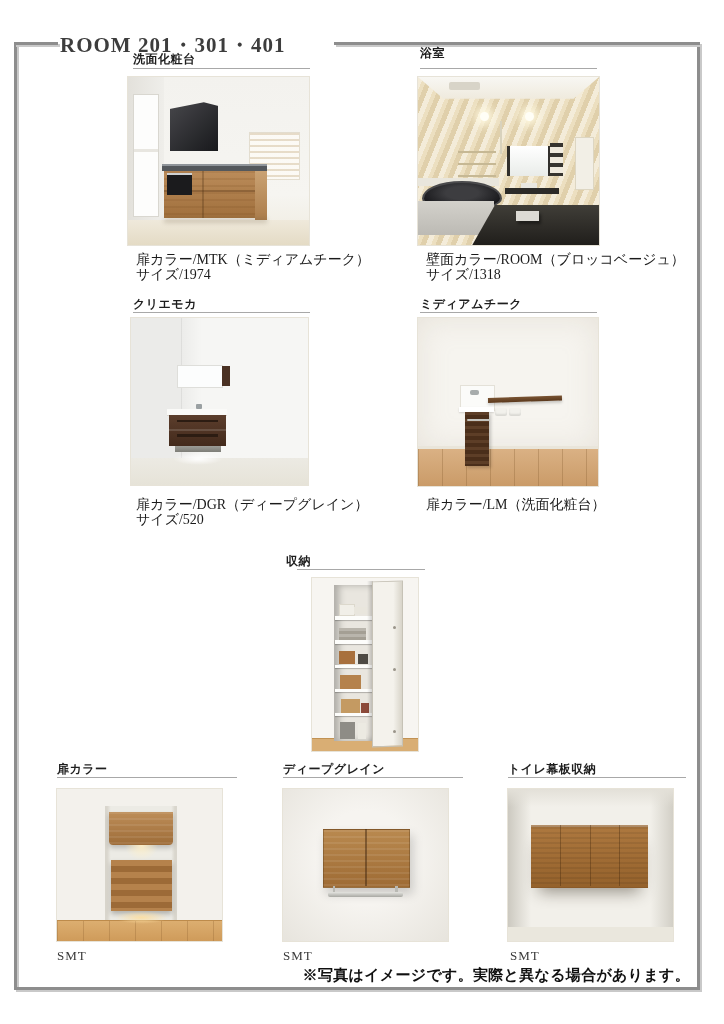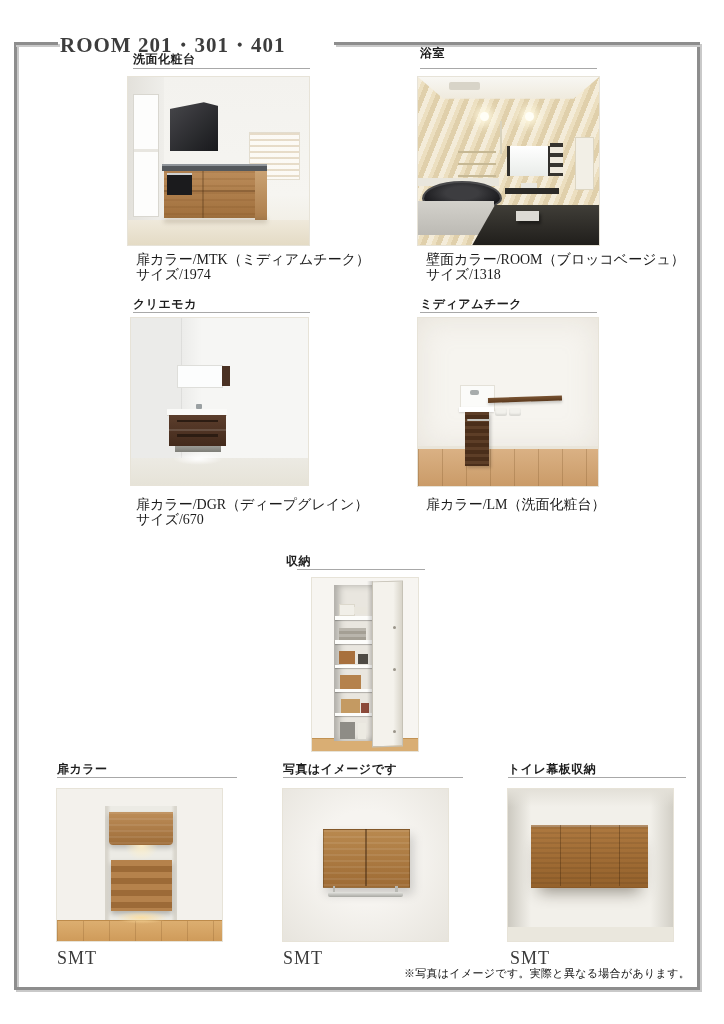--- a/index.html
+++ b/index.html
@@ -18,23 +18,23 @@
   .lbl {
     position:absolute; font-size:12px; font-weight:bold; color:#1e1e1e;
     letter-spacing:0.5px; white-space:nowrap;
   }
   .rule { position:absolute; height:1px; background:#a8a8a8; }
   .cap {
     position:absolute; font-size:14px; line-height:14.5px; color:#1b1b1b;
     white-space:nowrap;
     margin-left:8px;
   }
-  .smt { position:absolute; font-size:18px; color:#3a3a3a; letter-spacing:1px; }
+  .smt { position:absolute; font-size:13px; color:#3a3a3a; letter-spacing:1px; }
   .note {
-    position:absolute; right:34px; top:966px; font-size:11px; font-weight:normal;
+    position:absolute; right:34px; top:966px; font-size:15px; font-weight:bold;
     color:#101010; letter-spacing:0.3px;
   }
   .photo { position:absolute; overflow:hidden; background:#f5f4f0; outline:1px solid #e7e3d8; }
   .pe { position:absolute; }
 </style>
 </head>
 <body>
 
 <div class="page">
 
@@ -106,21 +106,21 @@
     <div class="pe" style="left:20.5%;top:54.5%;width:34%;height:3.5%;background:#fafaf8;border-bottom:1px solid #d8d6cf"></div>
     <div class="pe" style="left:21.5%;top:58%;width:32%;height:18.5%;background:linear-gradient(180deg,#5c3e2c,#432a1c)"></div>
     <div class="pe" style="left:21.5%;top:66.5%;width:32%;height:2px;background:rgba(255,255,255,0.14)"></div>
     <div class="pe" style="left:26%;top:61%;width:23%;height:1.5%;background:#2c1c12"></div>
     <div class="pe" style="left:26%;top:69.5%;width:23%;height:1.5%;background:#2c1c12"></div>
     <div class="pe" style="left:25%;top:76.5%;width:26%;height:4%;background:linear-gradient(180deg,#9c9c96,#7d7d77)"></div>
     <div class="pe" style="left:24%;top:81%;width:28%;height:7%;background:radial-gradient(ellipse,rgba(255,255,255,0.95),rgba(255,255,255,0) 70%)"></div>
   </div>
   <div class="cap" style="left:128px;top:498px">
     <div>扉カラー/DGR（ディープグレイン）</div>
-    <div>サイズ/670</div>
+    <div>サイズ/520</div>
   </div>
 
   <div class="lbl" style="left:420px;top:296px">ミディアムチーク</div>
   <div class="rule" style="left:420px;top:312px;width:177px"></div>
   <div class="photo" style="left:418px;top:318px;width:180px;height:168px">
     <div class="pe" style="left:0;top:0;width:100%;height:78%;background:#f6f4ef;box-shadow:inset 0 0 30px rgba(190,180,160,0.25)"></div>
     <div class="pe" style="left:0;top:76%;width:100%;height:2%;background:#e9e5da"></div>
     <div class="pe" style="left:0;bottom:0;width:100%;height:22%;background:repeating-linear-gradient(90deg,rgba(130,90,45,0.3) 0 1px,rgba(0,0,0,0) 1px 24px),linear-gradient(180deg,#dab184,#ca9b68)"></div>
     <div class="pe" style="left:23.5%;top:40%;width:18%;height:14%;background:#fbfbf9;border:1px solid #e4e1d8"></div>
     <div class="pe" style="left:29%;top:43%;width:5%;height:3%;background:#a7acac;border-radius:2px"></div>
@@ -169,21 +169,21 @@
     <div class="pe" style="left:0;top:0;width:100%;height:100%;background:#f3f1ec"></div>
     <div class="pe" style="left:29%;top:11%;width:44%;height:82%;background:linear-gradient(90deg,#d9d6cd 0 3%,#ecebe5 8% 92%,#d9d6cd 97% 100%)"></div>
     <div class="pe" style="left:31.5%;top:15%;width:39%;height:22%;background:repeating-linear-gradient(180deg,rgba(255,255,255,0.08) 0 2px,rgba(0,0,0,0) 2px 6px),linear-gradient(180deg,#bd8d58,#9d6c38);border-radius:0 0 4px 4px;box-shadow:0 3px 5px rgba(0,0,0,0.2)"></div>
     <div class="pe" style="left:41%;top:37%;width:20%;height:10%;background:radial-gradient(ellipse at 50% 0,rgba(255,240,200,0.95),rgba(255,240,200,0) 72%)"></div>
     <div class="pe" style="left:32.5%;top:47%;width:37%;height:33%;background:repeating-linear-gradient(180deg,#b5824c 0 6px,#9c6a37 6px 12px);box-shadow:0 3px 5px rgba(0,0,0,0.25)"></div>
     <div class="pe" style="left:0;bottom:0;width:100%;height:13%;background:repeating-linear-gradient(90deg,rgba(140,95,45,0.3) 0 1px,rgba(0,0,0,0) 1px 26px),linear-gradient(180deg,#dcae70,#cf9b5a);border-top:1px solid #bd8b4b"></div>
     <div class="pe" style="left:35%;top:80%;width:32%;height:9%;background:radial-gradient(ellipse,rgba(252,222,160,0.9),rgba(252,222,160,0) 70%)"></div>
   </div>
   <div class="smt" style="left:57px;top:948px">SMT</div>
 
-  <div class="lbl" style="left:283px;top:761px">写真はイメージです</div>
+  <div class="lbl" style="left:283px;top:761px">ディープグレイン</div>
   <div class="rule" style="left:283px;top:777px;width:180px"></div>
   <div class="photo" style="left:283px;top:789px;width:165px;height:152px">
     <div class="pe" style="left:0;top:0;width:100%;height:100%;background:radial-gradient(ellipse at 50% 45%,#f6f4f0 40%,#e7e4dd 100%)"></div>
     <div class="pe" style="left:24%;top:26%;width:52%;height:38%;background:repeating-linear-gradient(180deg,rgba(255,255,255,0.08) 0 2px,rgba(0,0,0,0) 2px 6px),linear-gradient(180deg,#b9894f,#9e6b34);border:1px solid rgba(90,60,25,0.4);box-shadow:3px 6px 10px rgba(0,0,0,0.18)"></div>
     <div class="pe" style="left:49.5%;top:26%;width:1.5%;height:38%;background:rgba(55,32,10,0.45)"></div>
     <div class="pe" style="left:30%;top:64%;width:1.5%;height:4.5%;background:#b9b9b3"></div>
     <div class="pe" style="left:68%;top:64%;width:1.5%;height:4.5%;background:#b9b9b3"></div>
     <div class="pe" style="left:27%;top:68%;width:46%;height:3%;background:linear-gradient(180deg,#e4e4e0,#a8a8a2);border-radius:2px"></div>
   </div>
   <div class="smt" style="left:283px;top:948px">SMT</div>

